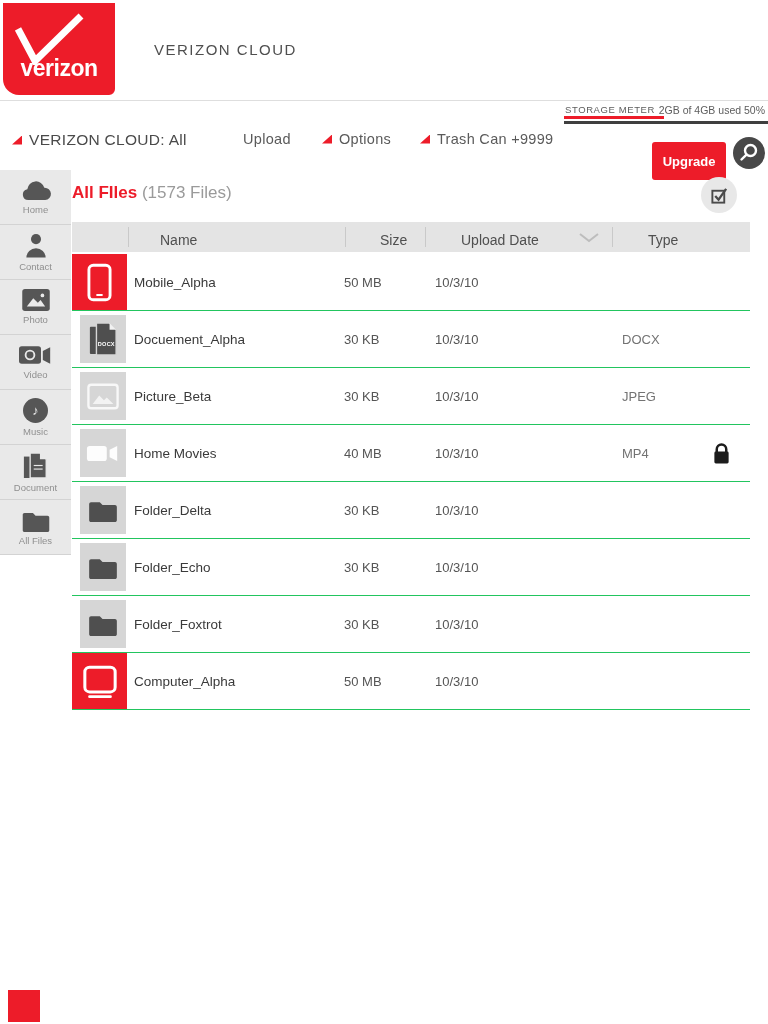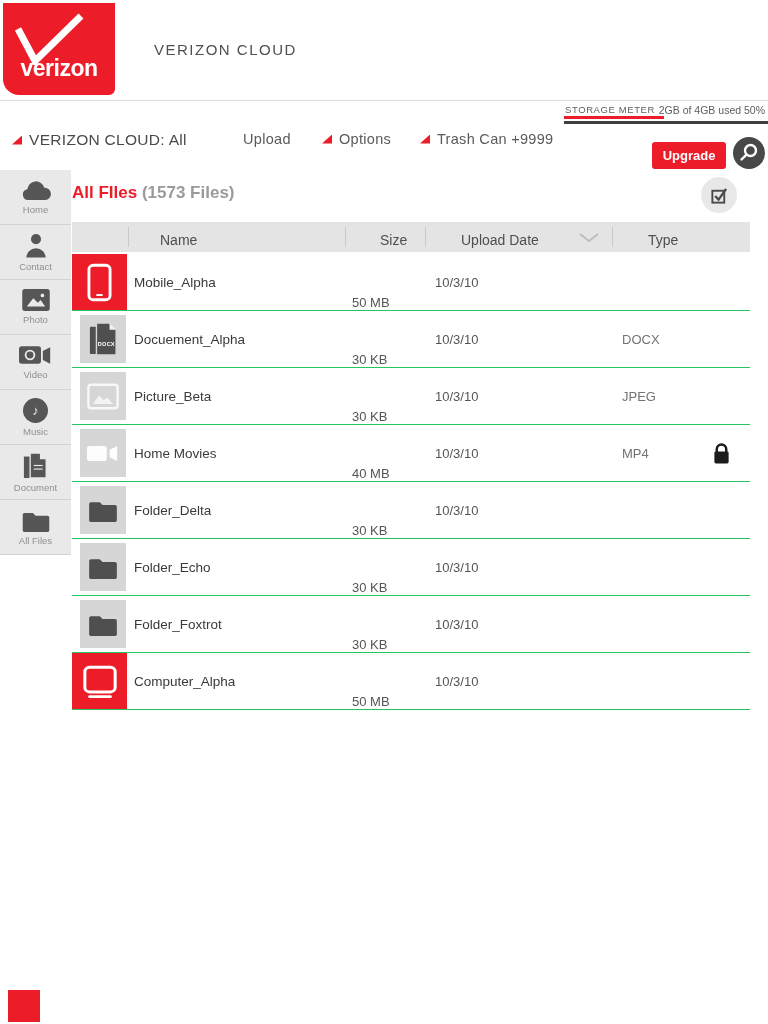--- a/index.html
+++ b/index.html
@@ -19,50 +19,50 @@
   .storage-bar-used { position:absolute; left:564px; top:116px; width:100px; height:3px; background:#ED1C29; }
   .storage-bar-total { position:absolute; left:564px; top:121px; width:204px; height:3px; background:#3f3f3f; }
 
   
   .nav-item { position:absolute; top:131px; display:flex; align-items:center; gap:7px; font-size:14.5px; color:#5a5a5a; letter-spacing:0.3px; cursor:default; }
   .tri { width:10px; height:9px; background:#ED1C29; clip-path:polygon(100% 0,100% 100%,0 100%); flex:none; }
   .nav-context { left:12px; font-size:15.5px; color:#4a4a4a; }
   .nav-upload { left:243px; }
   .nav-options { left:322px; }
   .nav-trash { left:420px; }
-  .upgrade-btn { position:absolute; left:652px; top:142px; width:74px; height:27px; background:#ED1C29; border:none; border-radius:3px; color:#fff; font-size:13px; font-weight:bold; font-family:inherit; cursor:pointer; }
+  .upgrade-btn { position:absolute; left:652px; top:142px; width:74px; height:38px; background:#ED1C29; border:none; border-radius:3px; color:#fff; font-size:13px; font-weight:bold; font-family:inherit; cursor:pointer; }
   .search-btn { position:absolute; left:733px; top:137px; width:32px; height:32px; border-radius:50%; background:#484848; display:flex; align-items:center; justify-content:center; cursor:pointer; }
 
   
   .sidebar { position:absolute; left:0; top:170px; width:71px; }
   .side-item { height:55px; background:#e9e9e9; border-bottom:1px solid #d3d3d3; display:flex; flex-direction:column; align-items:center; justify-content:center; gap:3px; cursor:pointer; }
   .side-item .lbl { font-size:9.5px; color:#8f8f8f; }
   .note-circle { width:25px; height:25px; border-radius:50%; background:#565656; color:#e9e9e9; font-size:13px; display:flex; align-items:center; justify-content:center; }
 
   
   .main { position:absolute; left:72px; top:170px; width:678px; }
   .title-row { position:relative; height:52px; }
   .page-title { position:absolute; left:0; top:13px; font-size:17px; }
   .page-title .red-part { color:#ED1C29; font-weight:bold; }
-  .page-title .count { color:#9a9a9a; font-weight:bold;margin-top:44px; }
+  .page-title .count { color:#9a9a9a; font-weight:normal;margin-top:44px; }
   .select-btn { position:absolute; right:13px; top:7px; width:36px; height:36px; border-radius:50%; background:#e8e8e8; display:flex; align-items:center; justify-content:center; cursor:pointer; }
 
   .thead { position:relative; height:30px; background:#e4e4e4; font-size:14px; color:#4f4f4f; margin-bottom:2px; }
   .thead span { position:absolute; top:10px;margin-left:27px; }
   .col-name { left:61px; } .col-size { left:281px; } .col-date { left:362px; } .col-type { left:549px; }
   .vsep { position:absolute; top:5px; width:1px; height:20px; background:#c9c9c9; }
   .sort-chevron { position:absolute; left:506px; top:10px; cursor:pointer; }
 
   .row { position:relative; height:57px; border-bottom:1px solid #22c55e; cursor:pointer; }
   .tile { position:absolute; display:flex; align-items:center; justify-content:center; }
   .tile.red { left:0; top:0; width:55px; height:56px; background:#ED1C29; }
   .tile.gray { left:8px; top:4px; width:46px; height:48px; background:#d6d6d6; }
   .cell { position:absolute; top:50%; transform:translateY(-50%); font-size:13px; color:#555; }
   .cell-name { left:62px; font-size:13.5px; color:#3a3a3a; }
-  .cell-size { left:280px;margin-top:20px; }
+  .cell-size { left:272px; }
   .cell-date { left:363px; }
   .cell-type { left:550px; color:#737373; }
   .lock { position:absolute; left:640px; top:50%; transform:translateY(-50%); }
 
   .red-corner-mark { position:absolute; left:8px; top:990px; width:32px; height:32px; background:#ED1C29; }
 </style>
 </head>
 <body>
 
 <div class="logo">

